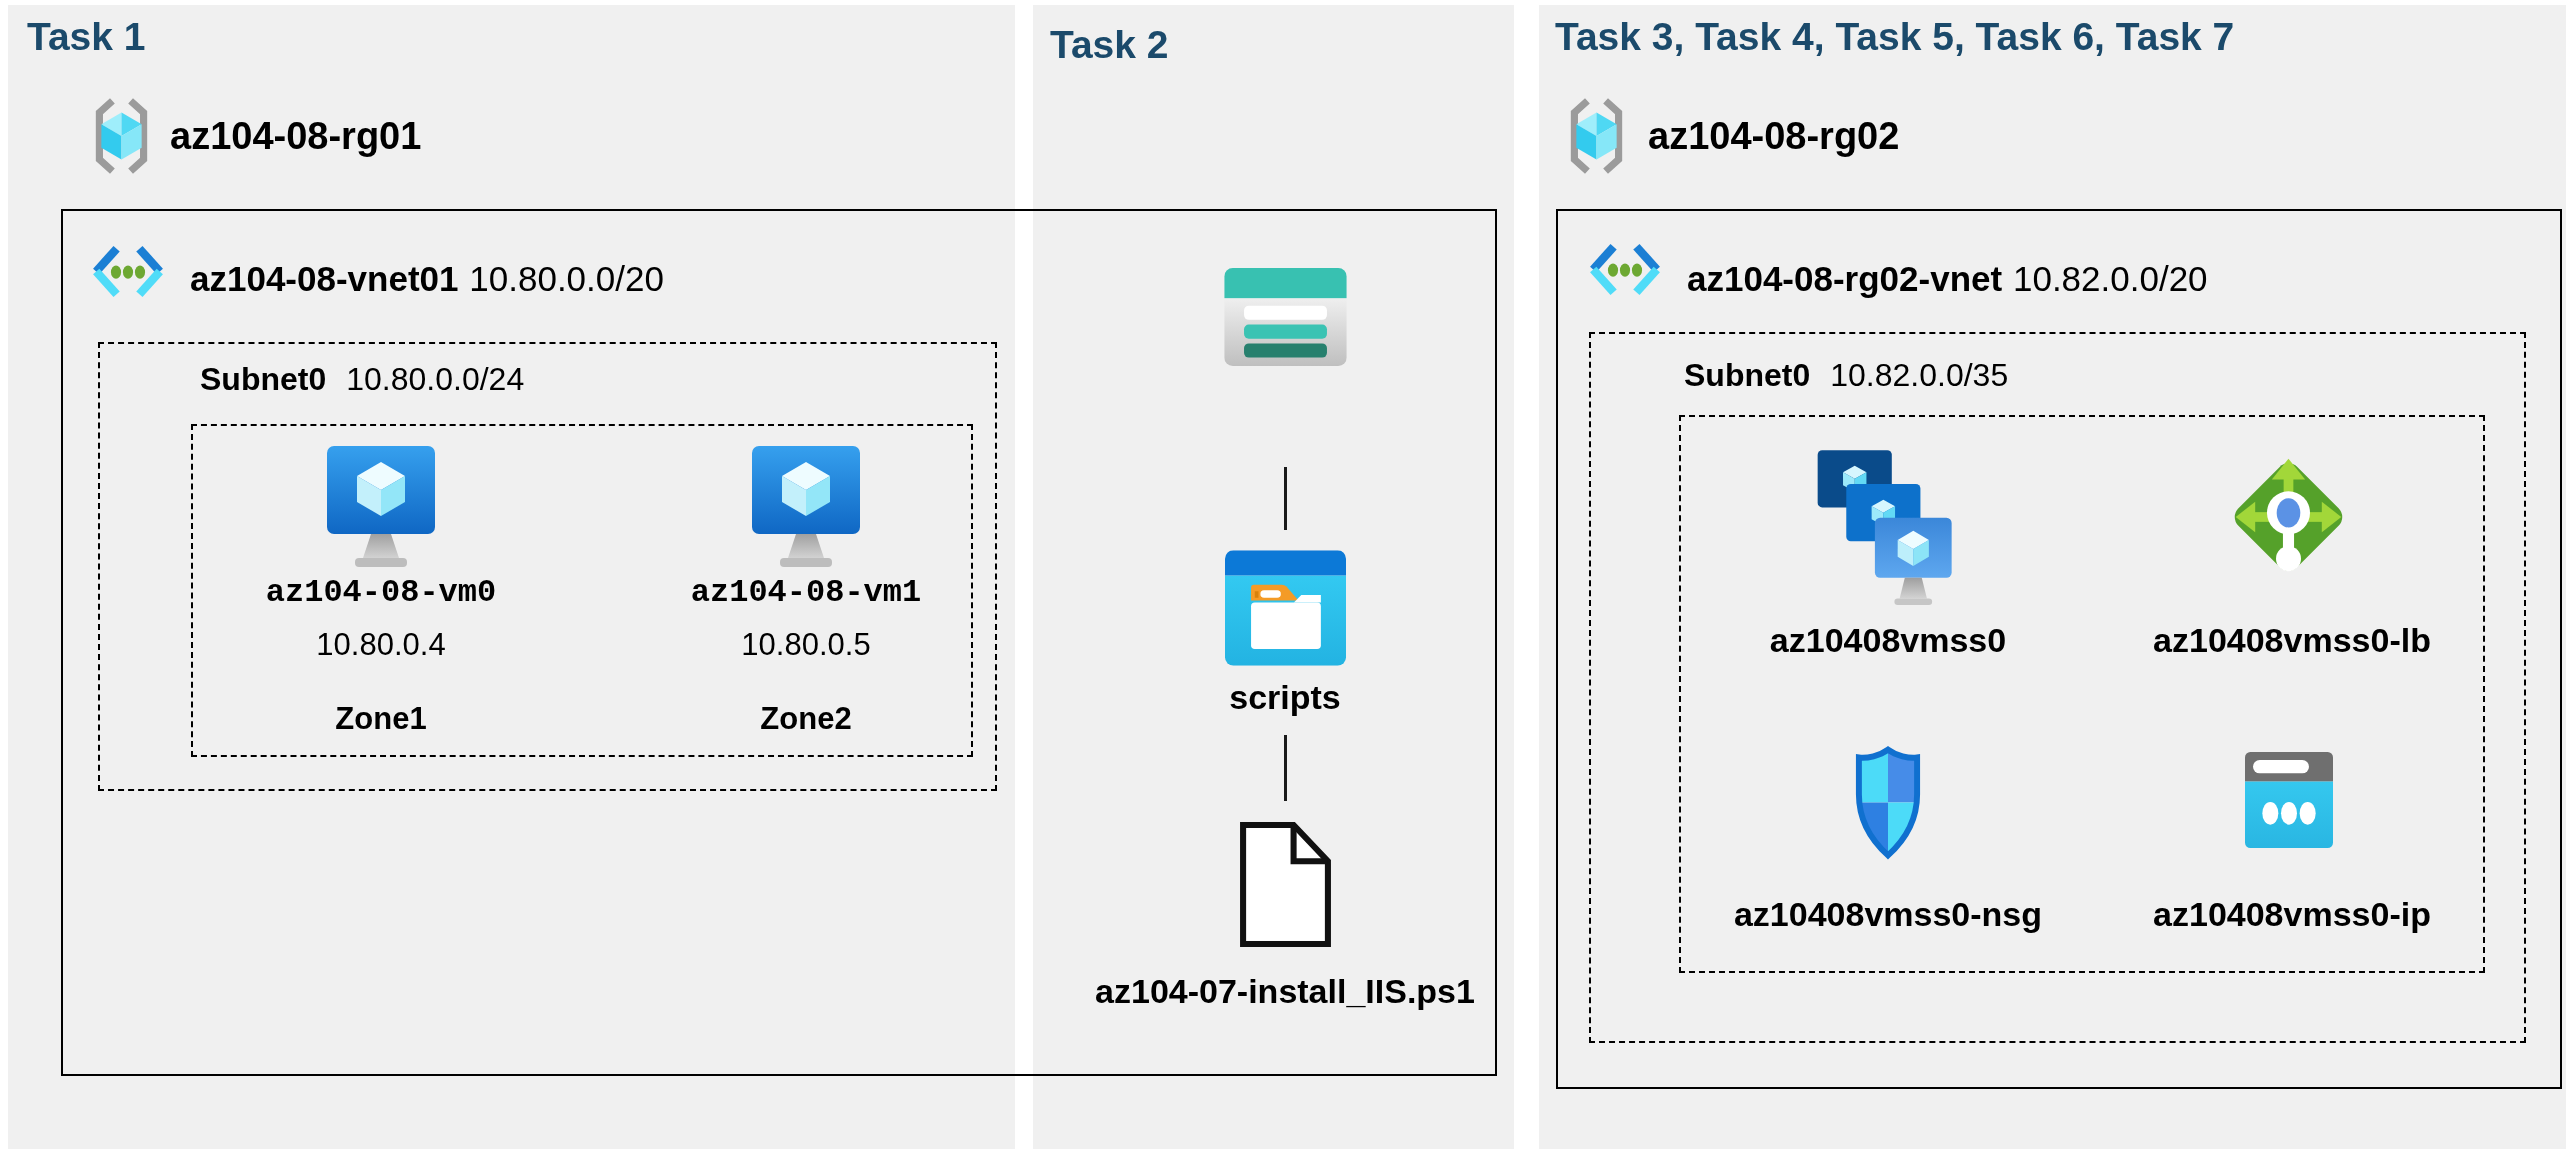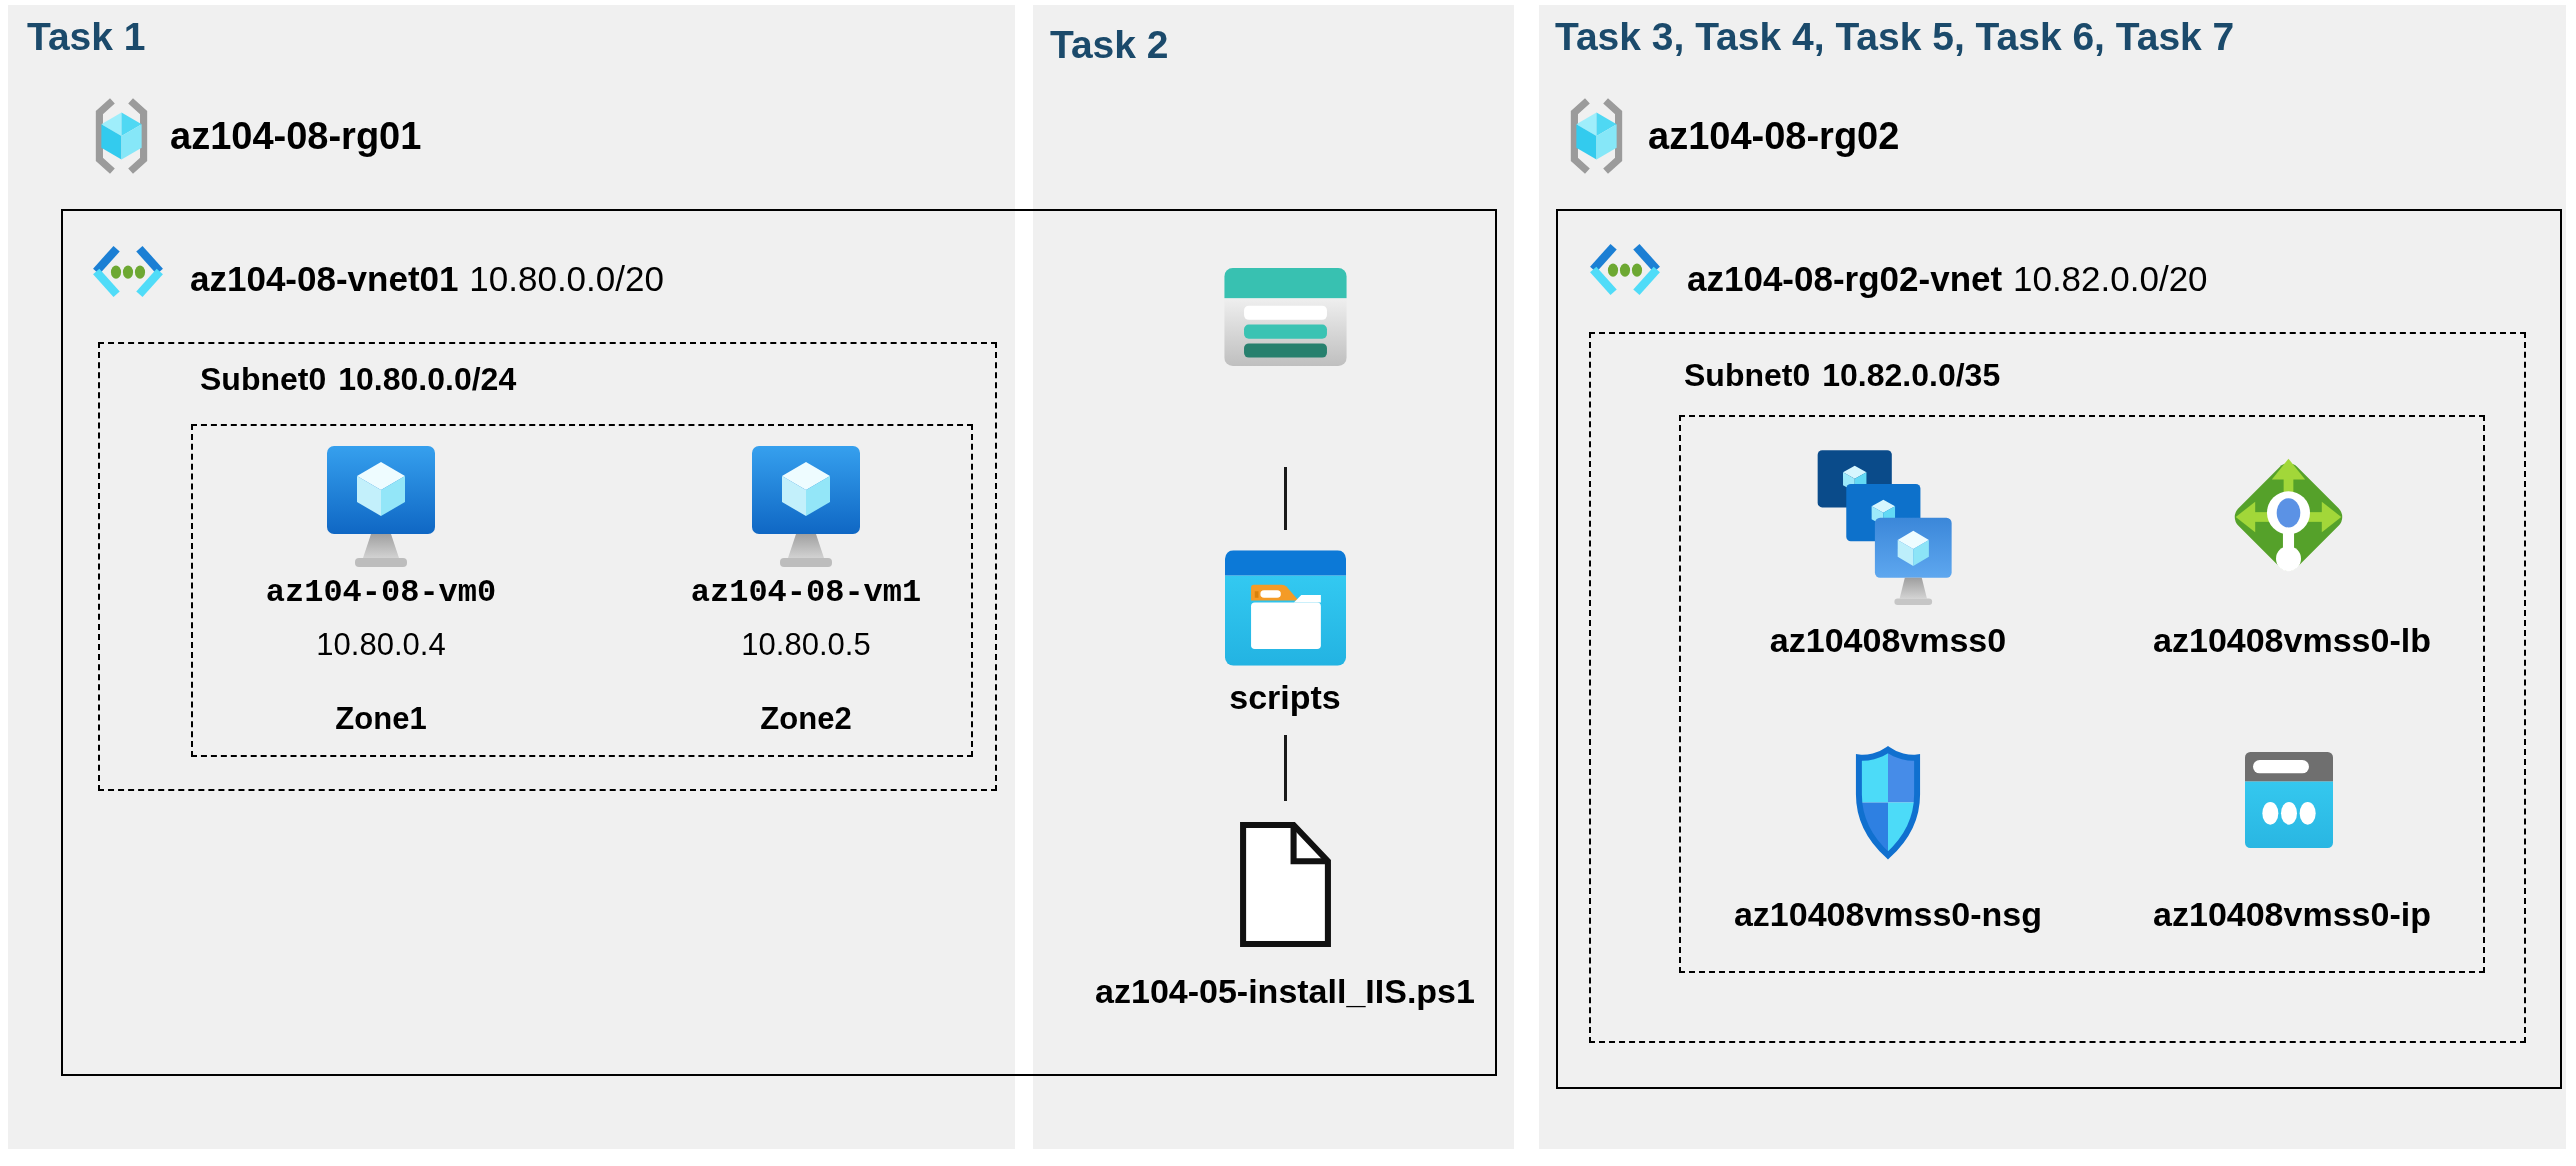--- a/index.html
+++ b/index.html
@@ -10,21 +10,21 @@
   .panel{position:absolute;background:#f0f0f0;}
   .task-header{position:absolute;font-size:39px;font-weight:700;color:#1b4a6b;white-space:nowrap;}
   .solid-box{position:absolute;border:2.7px solid #000;box-sizing:border-box;}
   .dashed-box{position:absolute;border:2px dashed #000;box-sizing:border-box;}
   .lbl{position:absolute;white-space:nowrap;}
   .lbl-bold{font-weight:700;}
   .rg-label{font-size:38px;font-weight:700;}
   .vnet-label{font-size:35px;}
   .vnet-label .cidr{margin-left:10.8px;font-weight:400;margin-top:44px;}
   .subnet-label{font-size:32px;}
-  .subnet-label .cidr{margin-left:12px;font-weight:700;}
+  .subnet-label .cidr{margin-left:20px;font-weight:400;}
   .center{transform:translateX(-50%);text-align:center;}
   .res-label{font-size:34px;font-weight:700;}
   .vm-name{font-size:32px;font-weight:700;font-family:Liberation Mono, monospace;}
   .vm-ip{font-size:31px;font-weight:400;}
   .vm-zone{font-size:31px;font-weight:700;}
   .connector{position:absolute;width:2.7px;background:#1a1a1a;}
   .icon{position:absolute;}
   svg{display:block;}
 </style>
 </head>
@@ -172,21 +172,21 @@
   <div class="lbl center res-label" style="left:1285px;top:678px;">scripts</div>
 
   <div class="connector" style="left:1284px;top:735px;height:66px;"></div>
 
   <div class="icon" style="left:1235px;top:820px;">
     <svg width="101" height="129" viewBox="0 0 100 126">
       <path d="M8 4 H58 L92 40 V122 H8 Z" fill="#ffffff" stroke="#111111" stroke-width="6"></path>
       <path d="M58 4 V40 H92" fill="none" stroke="#111111" stroke-width="6"></path>
     </svg>
   </div>
-  <div class="lbl center res-label" style="left:1285px;top:972px;">az104-05-install_IIS.ps1</div>
+  <div class="lbl center res-label" style="left:1285px;top:972px;">az104-07-install_IIS.ps1</div>
 
   <div class="icon" style="left:1564px;top:96px;">
     <svg width="65" height="80" viewBox="0 0 100 120">
       <path d="M36 6 L16 24 L16 96 L36 114" stroke="#9b9b9b" stroke-width="11" fill="none"></path>
       <path d="M64 6 L84 24 L84 96 L64 114" stroke="#9b9b9b" stroke-width="11" fill="none"></path>
       <polygon points="50,24 19,42 50,60" fill="#9feefb"></polygon>
       <polygon points="50,24 81,42 50,60" fill="#4fd8f3"></polygon>
       <polygon points="19,42 19,78 50,96 50,60" fill="#33cbee"></polygon>
       <polygon points="81,42 81,78 50,96 50,60" fill="#86e7f8"></polygon>
     </svg>

